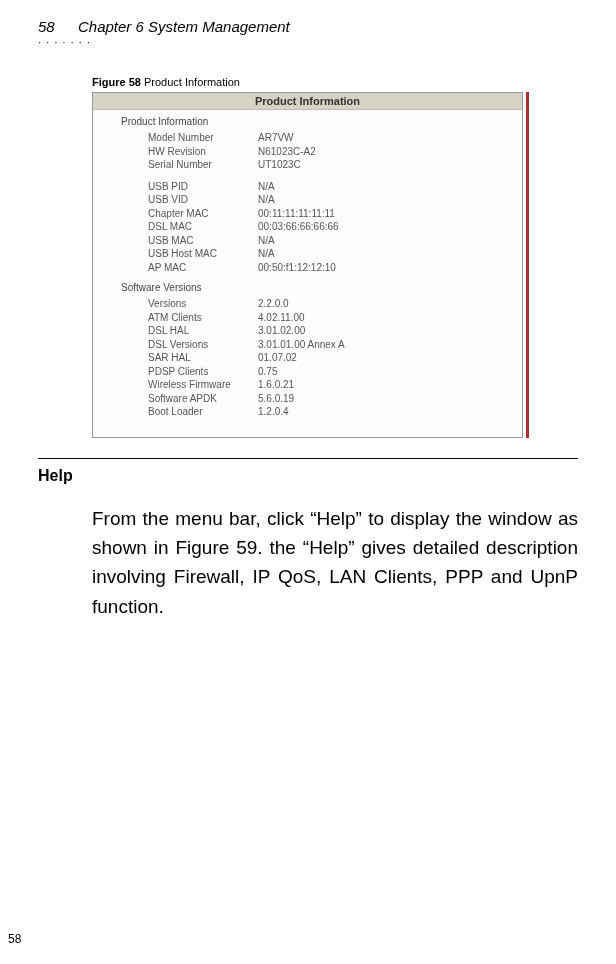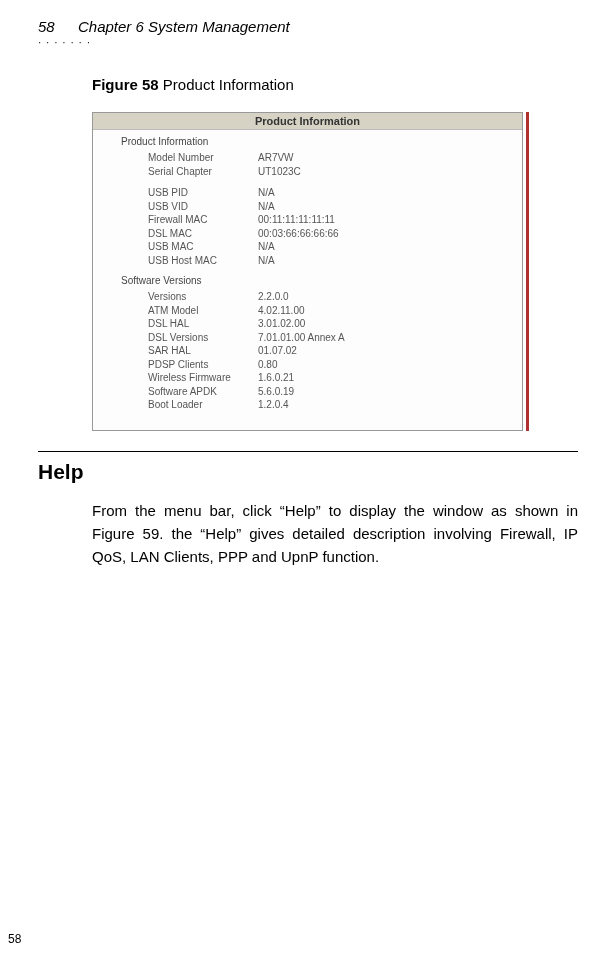--- a/index.html
+++ b/index.html
@@ -29,22 +29,22 @@
   .header-row .ct { }
   .dots {
     font-size: 10px;
     letter-spacing: 1px;
     color: #000;
     margin-top: -2px;
     margin-bottom: 28px;
   }
   .fig-caption {
     margin-left: 54px;
-    font-size: 15px;
-    margin-bottom: 19px;
+    font-size: 11px;
+    margin-bottom: 4px;
   }
   .fig-caption b { font-weight: bold; }
   .screenshot-wrap {
     margin-left: 54px;
     width: 434px;
     border-right: 3px solid #b03030;
   }
   .screenshot {
     width: 431px;
     border: 1px solid #999;
@@ -75,28 +75,28 @@
   .kv-block { margin-left: 55px; margin-bottom: 8px; }
   .kv-row { display: flex; line-height: 1.35; }
   .kv-row .k { width: 110px; flex: 0 0 110px; }
   .kv-row .v { }
   hr.sep {
     margin: 20px 0 8px 0;
     border: none;
     border-top: 1px solid #000;
   }
   h2.section {
-    font-size: 21px;
+    font-size: 16px;
     font-weight: bold;
     margin: 0 0 14px 0;
   }
   .body-text {
     margin-left: 54px;
     margin-right: 0;
-    font-size: 15px;
+    font-size: 19px;
     line-height: 1.55;
     text-align: justify;
   }
   .footer-pn {
     position: absolute;
     left: 8px;
     bottom: 18px;
     font-size: 12px;
   }
 </style>
@@ -119,75 +119,83 @@
     <div class="screenshot">
       <div class="scr-title">Product Information</div>
       <div class="scr-body" id="scr-body">
           <div class="scr-section">Product Information</div>
           <div class="kv-block">
             <div class="kv-row">
               <span class="k">Model Number</span>
               <span class="v">AR7VW</span>
             </div>
             <div class="kv-row">
-              <span class="k">Serial Chapter</span>
+              <span class="k">HW Revision</span>
+              <span class="v">N61023C-A2</span>
+            </div>
+            <div class="kv-row">
+              <span class="k">Serial Number</span>
               <span class="v">UT1023C</span>
             </div>
           </div>
           <div class="kv-block">
             <div class="kv-row">
               <span class="k">USB PID</span>
               <span class="v">N/A</span>
             </div>
             <div class="kv-row">
               <span class="k">USB VID</span>
               <span class="v">N/A</span>
             </div>
             <div class="kv-row">
-              <span class="k">Firewall MAC</span>
+              <span class="k">Chapter MAC</span>
               <span class="v">00:11:11:11:11:11</span>
             </div>
             <div class="kv-row">
               <span class="k">DSL MAC</span>
               <span class="v">00:03:66:66:66:66</span>
             </div>
             <div class="kv-row">
               <span class="k">USB MAC</span>
               <span class="v">N/A</span>
             </div>
             <div class="kv-row">
               <span class="k">USB Host MAC</span>
               <span class="v">N/A</span>
+            </div>
+            <div class="kv-row">
+              <span class="k">AP MAC</span>
+              <span class="v">00:50:f1:12:12:10</span>
             </div>
           </div>
           <div class="scr-section">Software Versions</div>
           <div class="kv-block">
             <div class="kv-row">
               <span class="k">Versions</span>
               <span class="v">2.2.0.0</span>
             </div>
             <div class="kv-row">
-              <span class="k">ATM Model</span>
+              <span class="k">ATM Clients</span>
               <span class="v">4.02.11.00</span>
             </div>
             <div class="kv-row">
               <span class="k">DSL HAL</span>
               <span class="v">3.01.02.00</span>
             </div>
             <div class="kv-row">
               <span class="k">DSL Versions</span>
-              <span class="v">7.01.01.00 Annex A</span>
+              <span class="v">3.01.01.00 Annex A</span>
             </div>
             <div class="kv-row">
               <span class="k">SAR HAL</span>
               <span class="v">01.07.02</span>
             </div>
             <div class="kv-row">
               <span class="k">PDSP Clients</span>
-              <span class="v">0.80</span>
+              <span class="v">0.75</span>
             </div>
             <div class="kv-row">
               <span class="k">Wireless Firmware</span>
               <span class="v">1.6.0.21</span>
             </div>
             <div class="kv-row">
               <span class="k">Software APDK</span>
               <span class="v">5.6.0.19</span>
             </div>
             <div class="kv-row">

